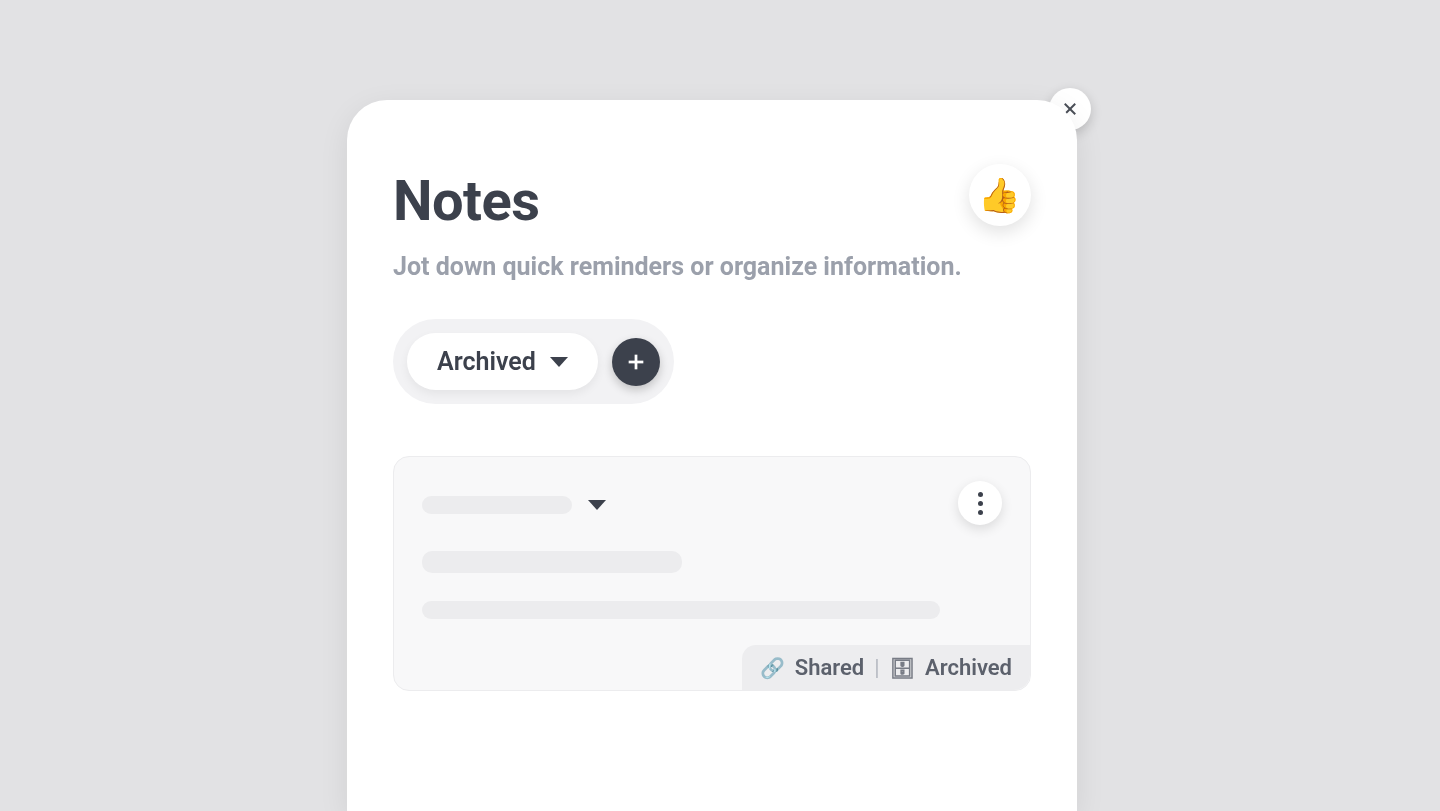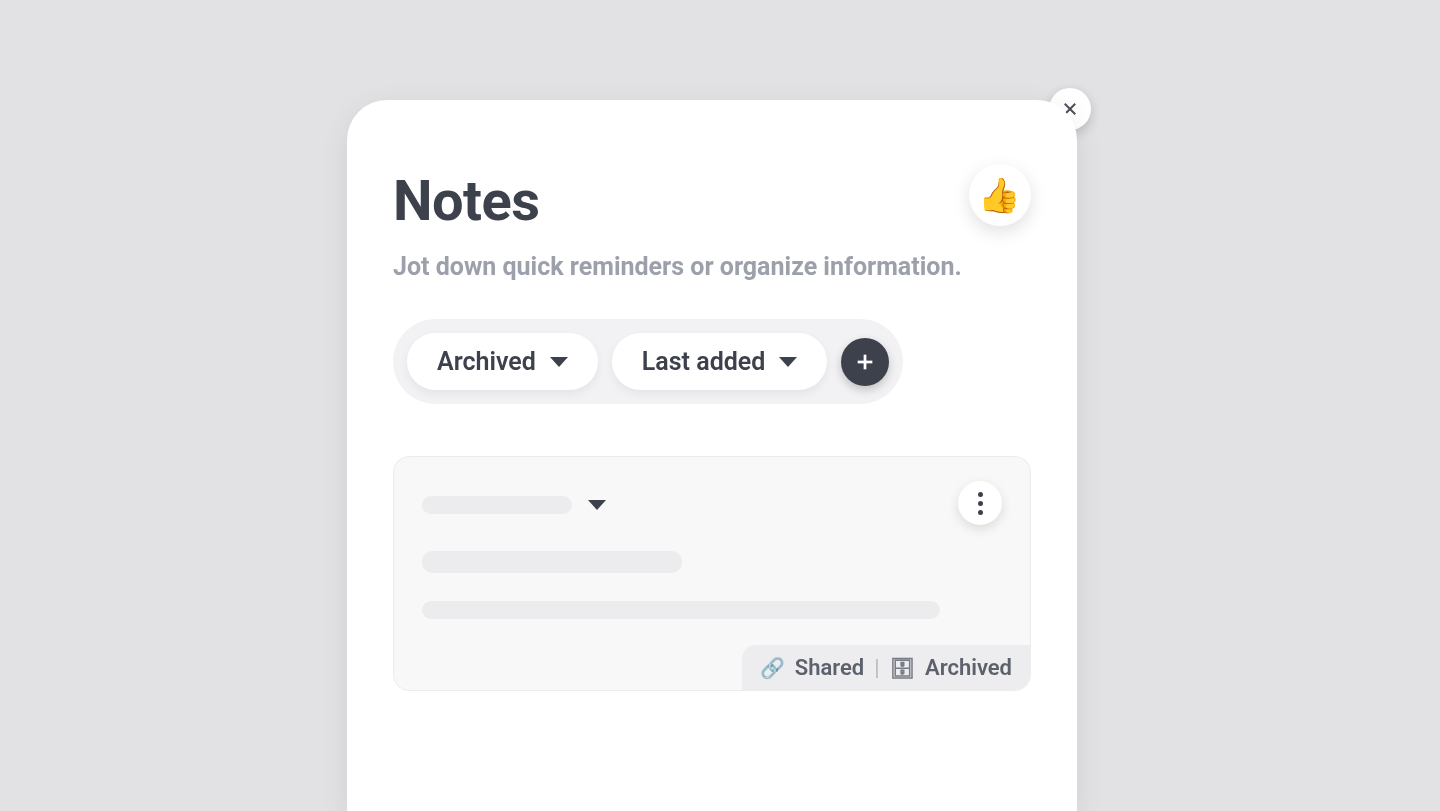--- a/index.html
+++ b/index.html
@@ -201,24 +201,20 @@
     <div class="thumb-btn">
       <span>👍</span>
     </div>
   </div>
 
   <p class="subtitle">Jot down quick reminders or organize information.</p>
 
   <div class="filter-bar">
     <div class="pill">
       <span>Archived</span>
-      <span class="caret"></span>
-    </div>
-    <div class="pill">
-      <span>Last added</span>
       <span class="caret"></span>
     </div>
     <div class="add-btn">
       <svg viewBox="0 0 24 24" fill="none">
           <line x1="12" y1="4" x2="12" y2="20"></line>
           <line x1="4" y1="12" x2="20" y2="12"></line>
         </svg>
     </div>
   </div>
 

